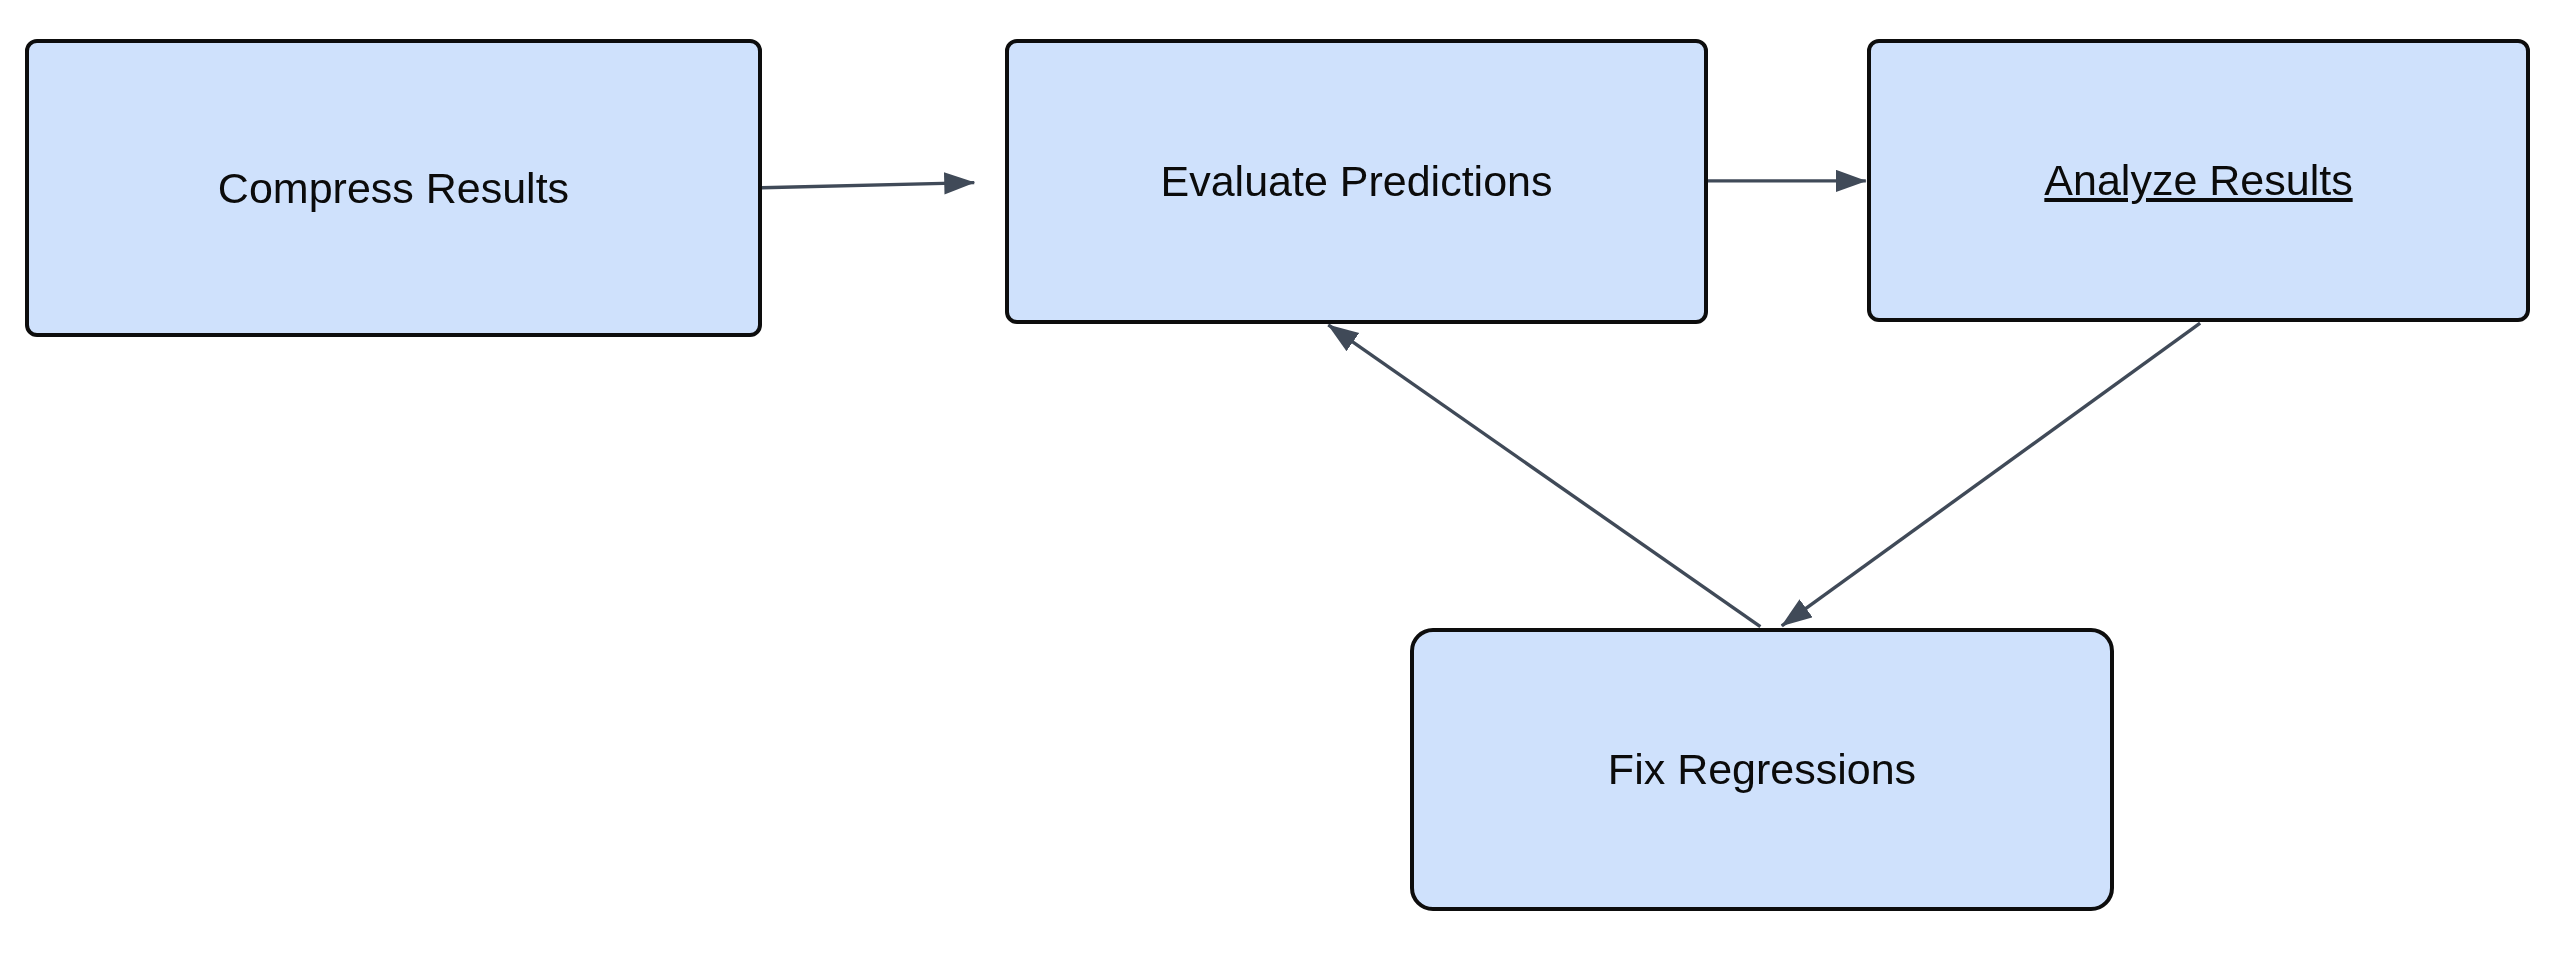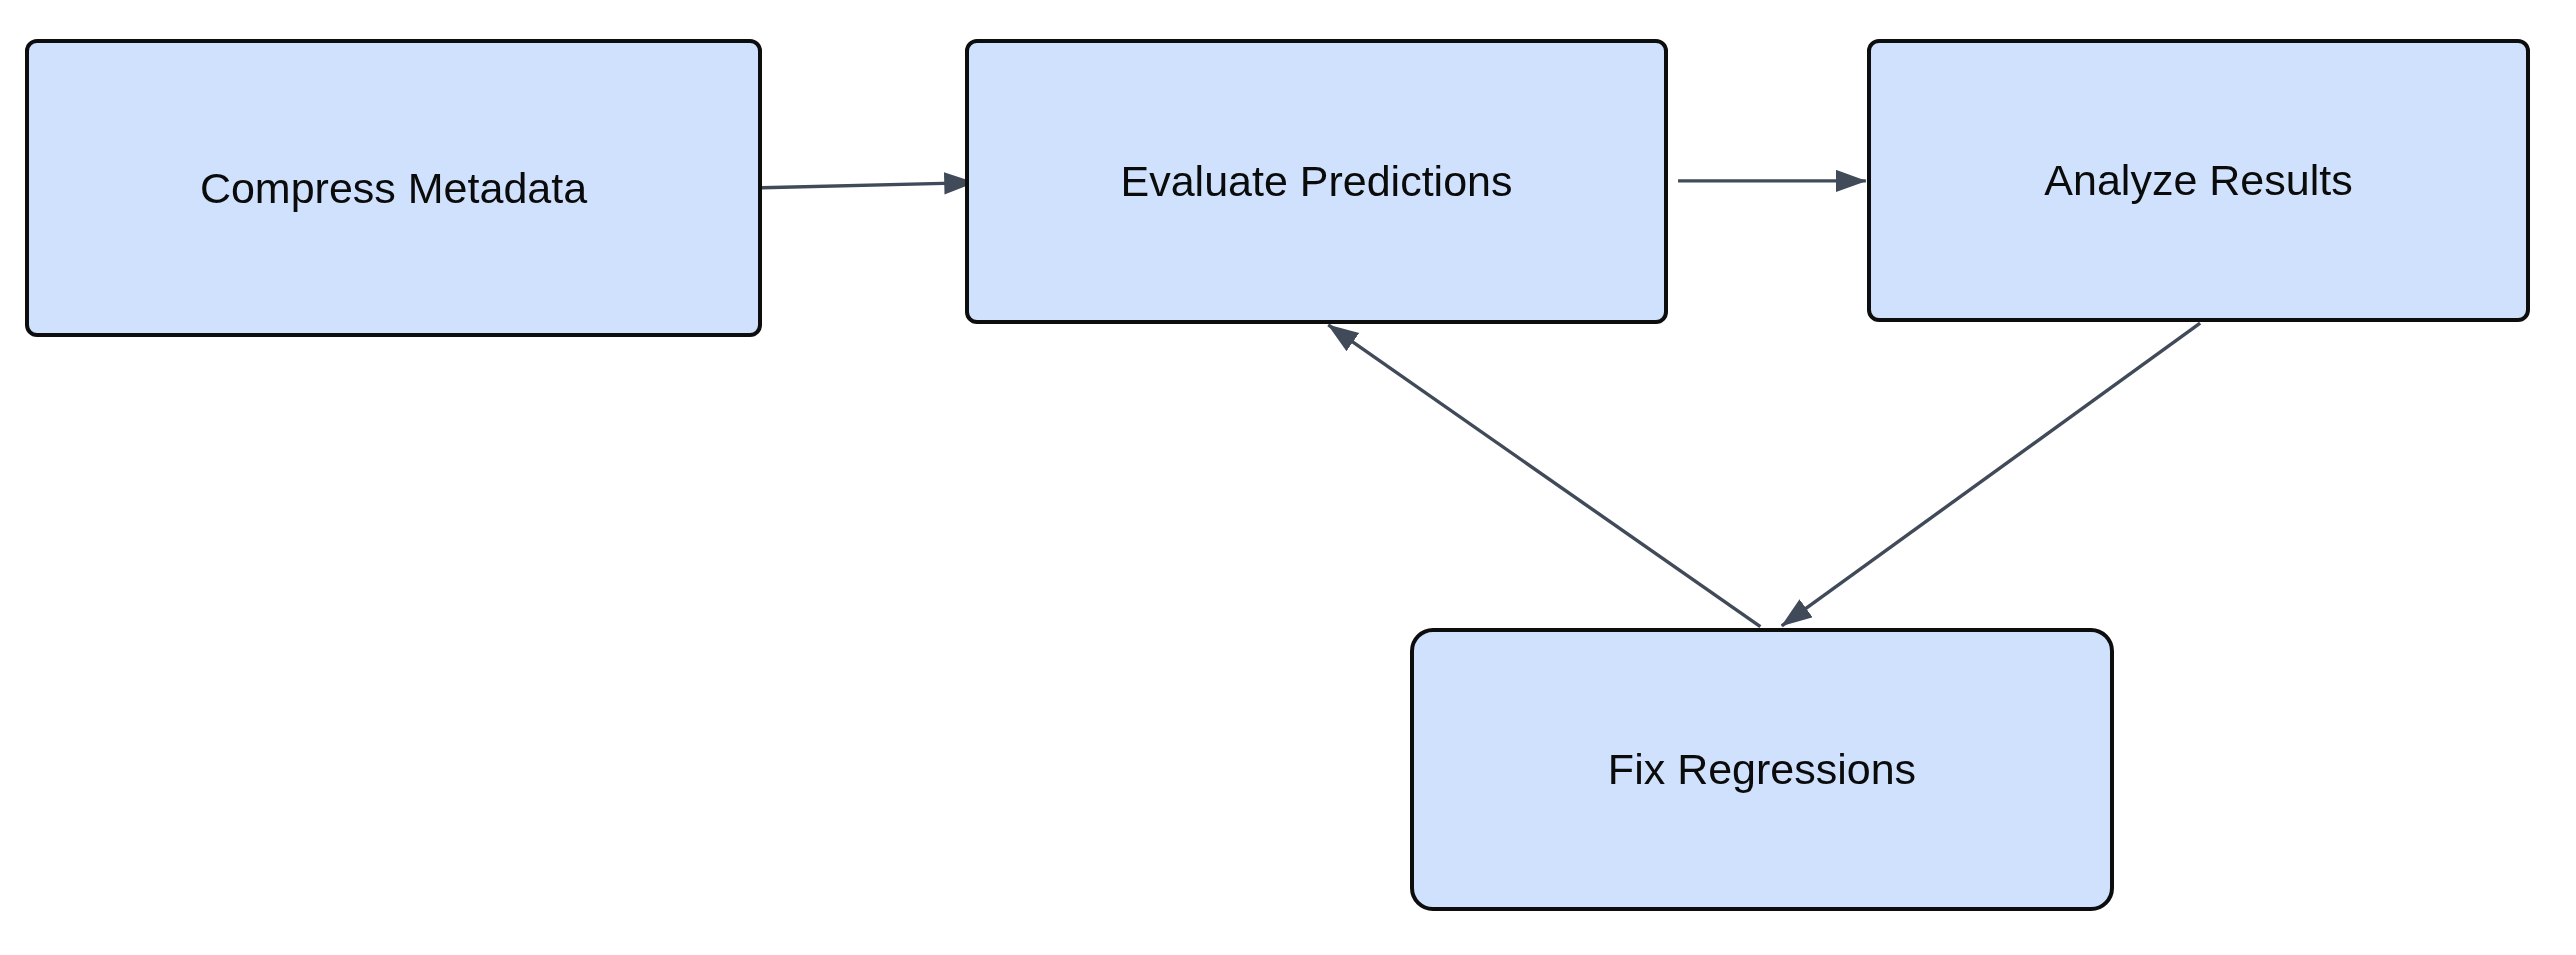--- a/index.html
+++ b/index.html
@@ -59,33 +59,33 @@
       </marker>
     </defs>
     <line class="edge" marker-end="url(#arrowhead)" x1="888" y1="219" x2="1136" y2="213"></line>
     <line class="edge" marker-end="url(#arrowhead)" x1="1957" y1="211" x2="2176" y2="211"></line>
     <line class="edge" marker-end="url(#arrowhead)" x1="2566" y1="377" x2="2078" y2="730"></line>
     <line class="edge" marker-end="url(#arrowhead)" x1="2053" y1="731" x2="1549" y2="379"></line>
   </svg>
 
   <div class="node" style="left: 25px; top: 39px; width: 737px; height: 298px;">
     <div>
-      <span>Compress Metadata</span>
+      <span>Compress Results</span>
     </div>
   </div>
 
-  <div class="node" style="left: 965px; top: 39px; width: 703px; height: 285px;">
+  <div class="node" style="left: 1005px; top: 39px; width: 703px; height: 285px;">
     <div>
       <div>
         <span>Evaluate Predictions</span>
       </div>
     </div>
   </div>
 
-  <div class="node" style="left: 1867px; top: 39px; width: 663px; height: 283px;">
+  <div class="node" style="left: 1867px; top: 39px; width: 663px; height: 283px; text-decoration: underline;">
     <div>
       <span>Analyze Results</span>
     </div>
   </div>
 
   <div class="node" style="left: 1410px; top: 628px; width: 704px; height: 283px; border-radius: 23px;">
     <div>
       <span>Fix Regressions</span>
     </div>
   </div>

